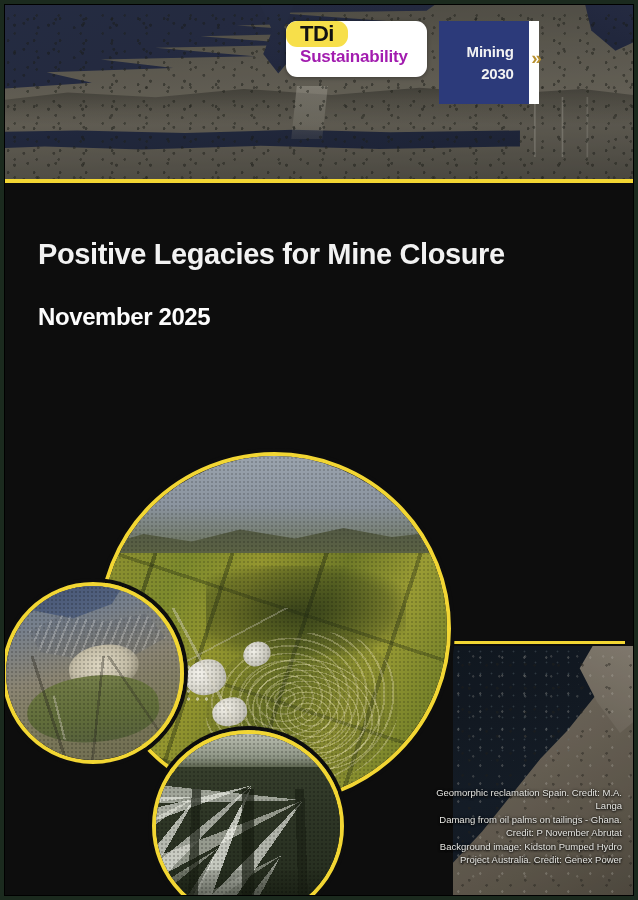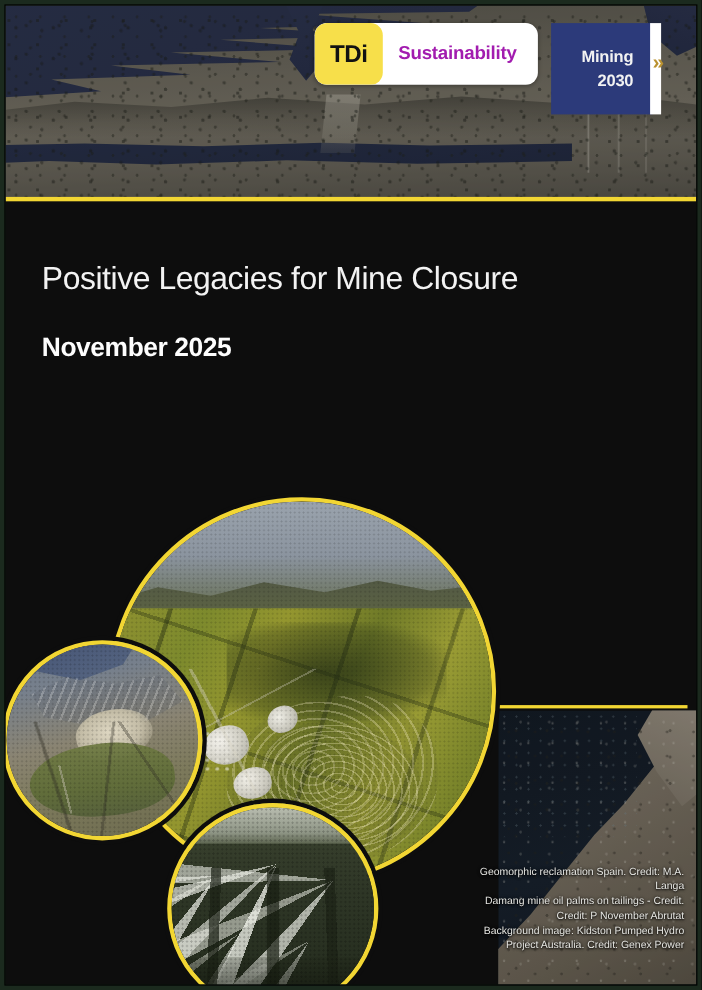--- a/index.html
+++ b/index.html
@@ -118,20 +118,21 @@
     display:flex; align-items:flex-start; gap:12px;
     z-index:20;
   }
   .tdi-lockup {
     display:flex; align-items:stretch;
     background:#ffffff;
     border-radius:11px;
     height:56px;
     box-shadow:0 1px 4px rgba(0,0,0,.35);
     overflow:hidden;
+    flex-direction:column;
   }
   .tdi-mark {
     background:#f7df4a;
     border-radius:11px;
     width:62px;
     display:flex; align-items:center; justify-content:center;
     flex:none;
   }
   .tdi-mark-text {
     font-size:22px; font-weight:700; color:#121212;
@@ -171,21 +172,21 @@
   }
 
   
   .title-block { position:absolute; left:38px; top:222px; z-index:15; }
   .doc-title {
     font-size:40px; font-weight:700; color:#fdfdfd;
     letter-spacing:-0.8px; line-height:1.05;
   }
   .doc-subtitle {
     margin-top:14px;
-    font-size:29px; font-weight:400; color:#f2f2f2;
+    font-size:29px; font-weight:700; color:#f2f2f2;
     line-height:1.28; letter-spacing:-0.4px;
   }
   .doc-date {
     margin-top:30px;
     font-size:24px; font-weight:700; color:#fdfdfd;
     letter-spacing:-0.4px;
   }
 
   
   .bg-photo {
@@ -525,21 +526,21 @@
       <div class="pl-fronds"></div>
       <div class="pl-trunks"></div>
       <div class="pl-under"></div>
       <div class="pl-grain"></div>
     </div>
   </div>
 
   <div class="credits">
     <span class="credit-line">Geomorphic reclamation Spain. Credit: M.A.</span>
     <span class="credit-line">Langa</span>
-    <span class="credit-line">Damang mine oil palms on tailings - Credit.</span>
+    <span class="credit-line">Damang from oil palms on tailings - Ghana.</span>
     <span class="credit-line">Credit: P November Abrutat</span>
     <span class="credit-line">Background image: Kidston Pumped Hydro</span>
     <span class="credit-line">Project Australia. Credit: Genex Power</span>
   </div>
 
   <div class="page-frame"></div>
 
 </div>
 
 </body></html>

